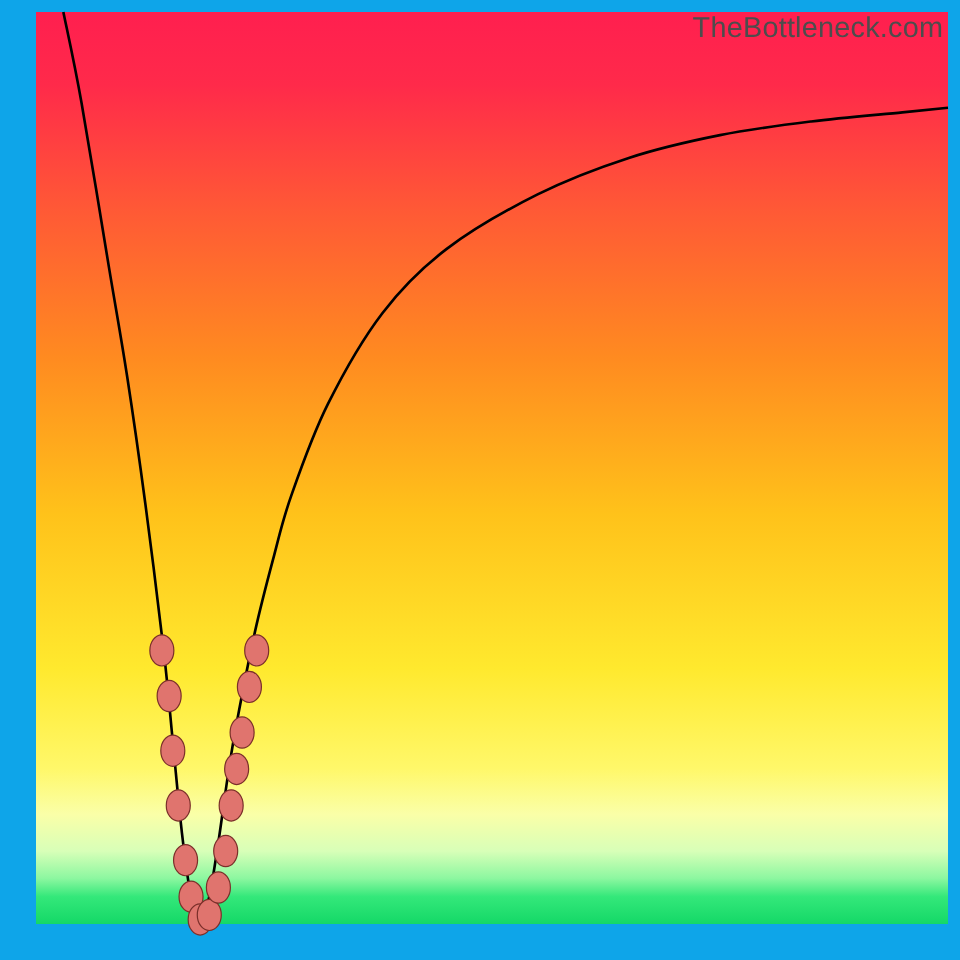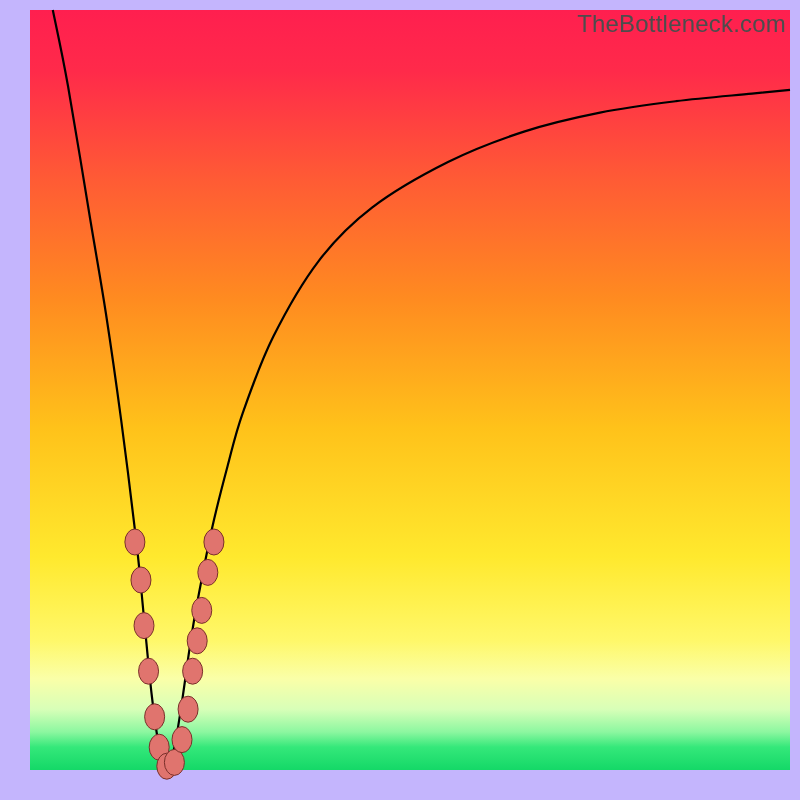--- a/index.html
+++ b/index.html
@@ -8,21 +8,21 @@
     width: 800px;
     height: 800px;
     overflow: hidden;
     background: #000;
     font-family: Arial, Helvetica, sans-serif;
   }
   .frame {
     position: absolute;
     left: 0; top: 0;
     width: 800px; height: 800px;
-    background: #c4b5fd;
+    background: #0ea5e9;
   }
   .plot {
     position: absolute;
     left: 30px;
     top: 10px;
     width: 760px;
     height: 760px;
     
   }
   .watermark {

